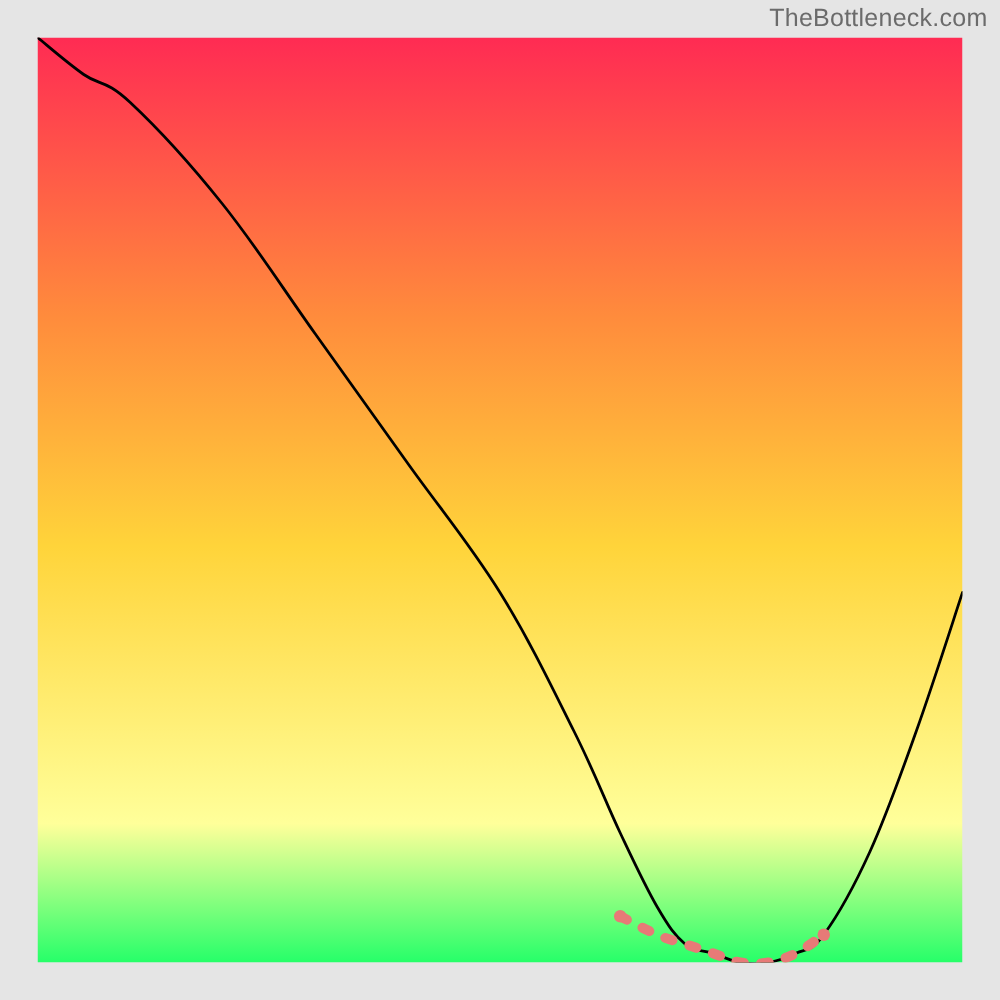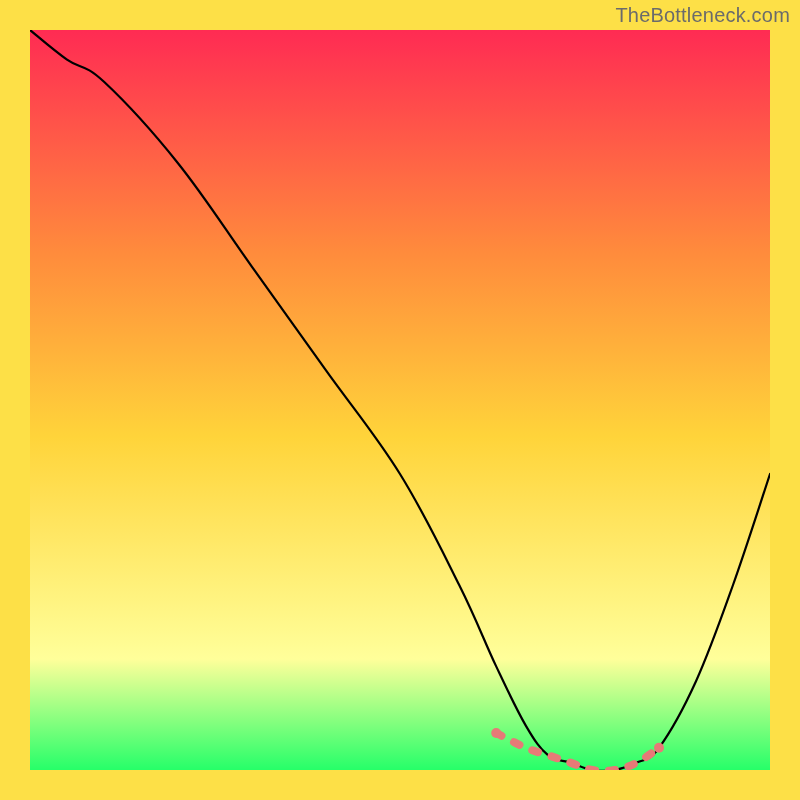--- a/index.html
+++ b/index.html
@@ -8,21 +8,21 @@
     width: 800px;
     height: 800px;
     background: #000;
     overflow: hidden;
     font-family: Arial, Helvetica, sans-serif;
   }
   .stage {
     position: relative;
     width: 800px;
     height: 800px;
-    background: #fde047;
+    background: #e5e5e5;
   }
   .watermark {
     position: absolute;
     top: 4px;
     right: 10px;
     color: #6b6b6b;
     font-size: 20px;
     font-weight: 500;
     letter-spacing: 0.2px;
     z-index: 10;

